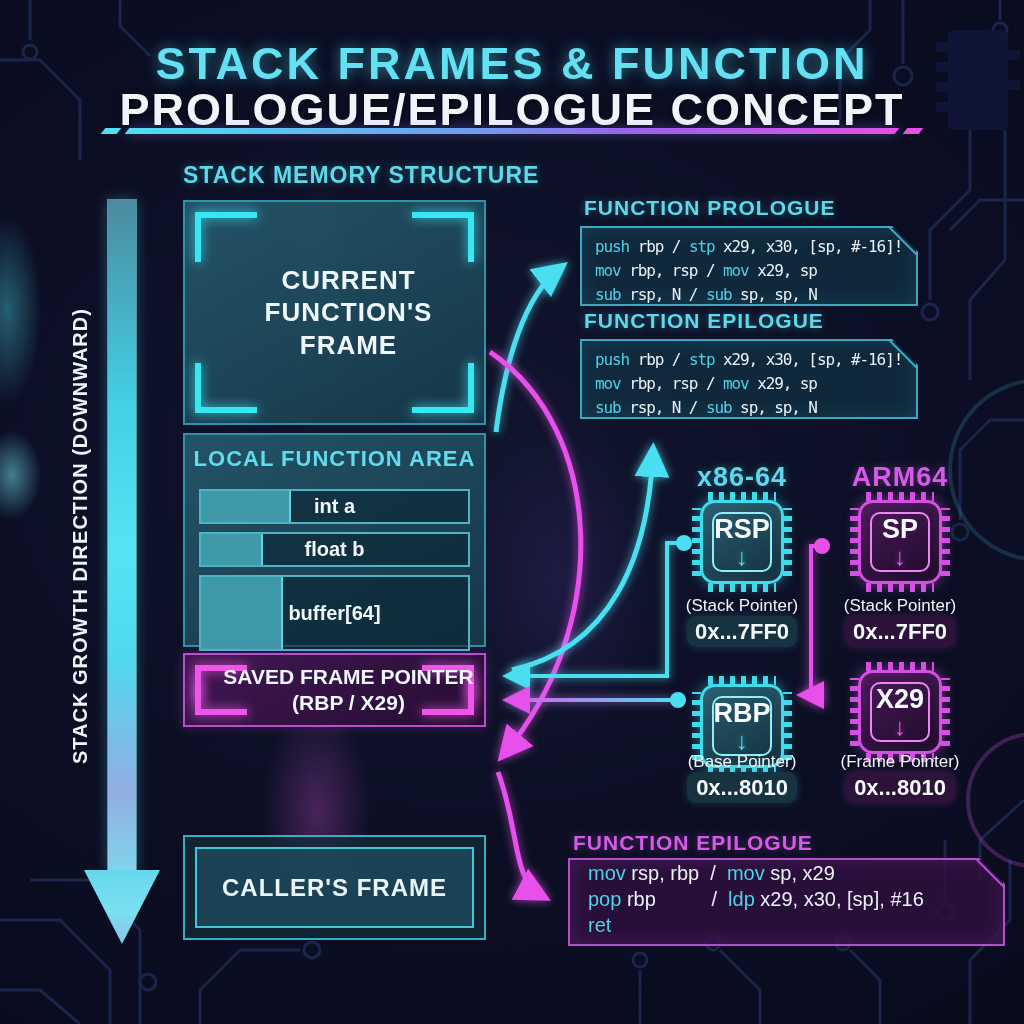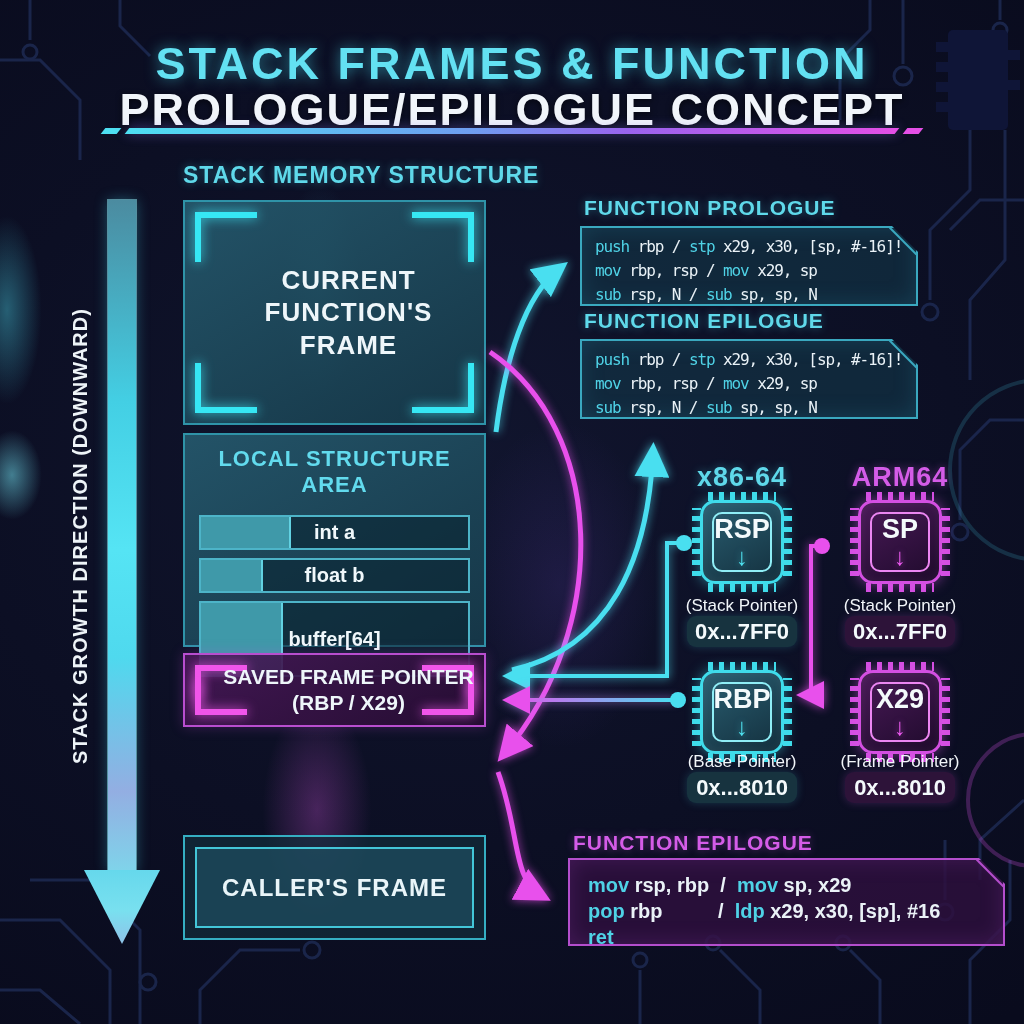--- a/index.html
+++ b/index.html
@@ -67,21 +67,21 @@
     display:flex;align-items:center;justify-content:center;color:#e9f5f9;font-weight:bold;font-size:24px;letter-spacing:1px;}
   
   .codebox{position:absolute;z-index:2;box-sizing:border-box;
     clip-path:polygon(0 0,calc(100% - 26px) 0,100% 26px,100% 100%,0 100%);}
   .codebox.cyan{border:2px solid #3aa8bf;background:rgba(20,55,72,.62);box-shadow:inset 0 0 22px rgba(40,130,160,.25);}
   .codebox.magenta{border:2px solid #b44ecd;background:rgba(46,16,62,.82);box-shadow:inset 0 0 22px rgba(150,60,180,.25);}
   .notch-line{position:absolute;top:12px;right:-6px;width:38px;height:2px;transform:rotate(45deg);}
   .codebox.cyan .notch-line{background:#3aa8bf;}
   .codebox.magenta .notch-line{background:#b44ecd;}
   .code-mono{font-family:"DejaVu Sans Mono",monospace;font-size:16px;letter-spacing:-1.1px;line-height:24px;padding:7px 0 0 13px;}
-  .code-sans{font-family:"Liberation Sans",sans-serif;font-size:20px;font-weight:700;line-height:26px;padding:12px 0 0 18px;}
+  .code-sans{font-family:"Liberation Sans",sans-serif;font-size:20px;font-weight:400;line-height:26px;padding:0 0 0 18px;}
   .cline{white-space:pre;}
   .kw{color:#4fd2e6;}
   .tx{color:#eaf2f7;}
   
   .arch-label{position:absolute;z-index:2;width:120px;text-align:center;font-size:27px;font-weight:bold;letter-spacing:1px;}
   .chip{position:absolute;width:100px;height:100px;z-index:2;}
   .chip .pins{position:absolute;}
   .chip .p-top{left:16px;right:16px;top:0;height:9px;background:repeating-linear-gradient(90deg,var(--pc) 0 5px,transparent 5px 11px);}
   .chip .p-bottom{left:16px;right:16px;bottom:0;height:9px;background:repeating-linear-gradient(90deg,var(--pc) 0 5px,transparent 5px 11px);}
   .chip .p-left{top:16px;bottom:16px;left:0;width:9px;background:repeating-linear-gradient(0deg,var(--pc) 0 5px,transparent 5px 11px);}
@@ -179,21 +179,21 @@
     <span class="br-corner tr"></span>
     <span class="br-corner bl"></span>
     <span class="br-corner br"></span>
     <div class="box-label" style="font-size:26px;letter-spacing:1px;">
       <span>CURRENT FUNCTION'S</span>
       <span>FRAME</span>
     </div>
   </div>
 
   <div class="sbox cyanbox" style="top:433px;height:214px;">
-    <div class="lv-heading">LOCAL STRUCTURE AREA</div>
+    <div class="lv-heading">LOCAL FUNCTION AREA</div>
     <div class="lv-rows">
       <div class="lv-row" style="height:31px;">
         <span class="lv-fill" style="width:88px;"></span>
         <span class="lv-label">int a</span>
       </div>
       <div class="lv-row" style="height:31px;">
         <span class="lv-fill" style="width:60px;"></span>
         <span class="lv-label">float b</span>
       </div>
       <div class="lv-row" style="height:72px;">
@@ -257,21 +257,21 @@
     <div class="pins p-bottom"></div>
     <div class="pins p-left"></div>
     <div class="pins p-right"></div>
     <div class="chip-body">
         <div class="chip-inner">
       <span class="chip-label">SP</span>
       <span class="chip-arrow">↓</span>
     </div>
       </div>
   </div>
-  <div class="chip cyan" style="left:692px;top:662px;">
+  <div class="chip cyan" style="left:692px;top:676px;">
     <div class="pins p-top"></div>
     <div class="pins p-bottom"></div>
     <div class="pins p-left"></div>
     <div class="pins p-right"></div>
     <div class="chip-body">
         <div class="chip-inner">
       <span class="chip-label">RBP</span>
       <span class="chip-arrow">↓</span>
     </div>
       </div>

